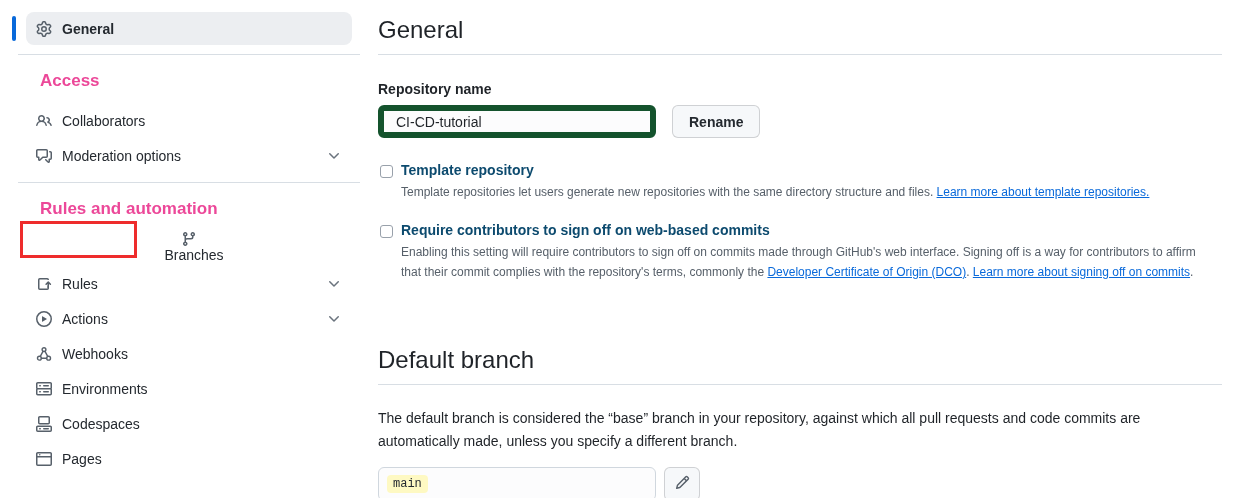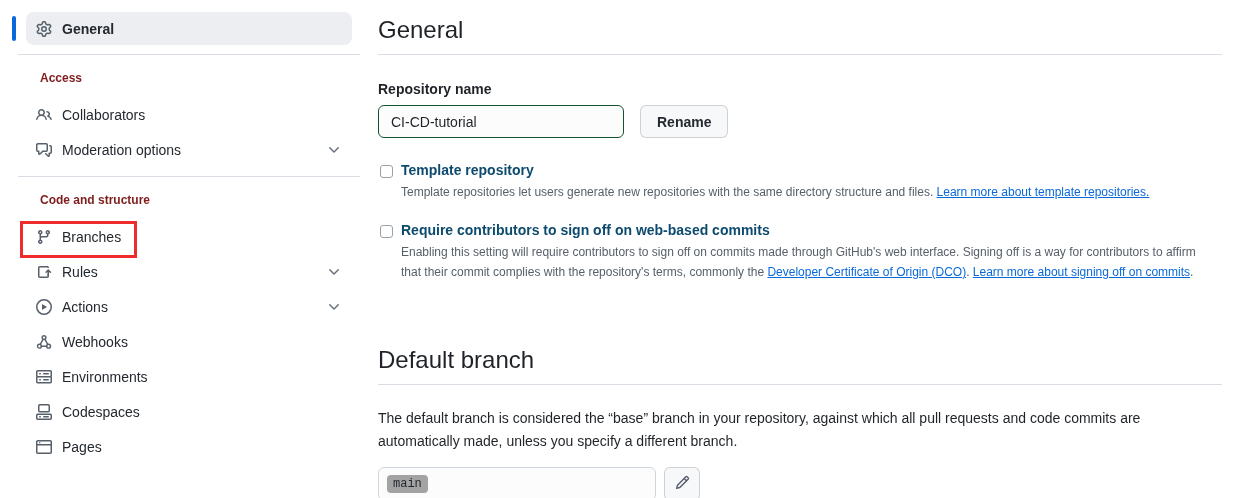--- a/index.html
+++ b/index.html
@@ -15,54 +15,54 @@
   .nav-item .icon { width:16px; height:16px; margin-right:10px; color:#57606a;
     display:inline-flex; flex:0 0 16px; }
   .nav-item .icon svg { width:16px; height:16px; display:block; }
   .nav-item.selected { height:33px; background:#eceef1; font-weight:600; }
   .nav-item.selected::before { content:""; position:absolute; left:-14px; top:4px;
     width:4px; height:25px; border-radius:3px; background:#0969da; }
   .chev { position:absolute; right:10px; top:50%; transform:translateY(-50%);
     width:16px; height:16px; color:#6a737d; }
   .chev svg { width:16px; height:16px; display:block; }
   .side-divider { border:0; border-top:1px solid #d8dee4; margin:9px 10px 0 18px; }
-  .section-title { margin:16px 0 12px 40px; font-size:12px; font-weight:700; color:#7f1d1d; }
-  .sec2 .nav-item:first-of-type { margin-top:8px; }
+  .section-title { margin:16px 0 12px 40px; font-size:17px; font-weight:700; color:#ec4899; }
+  .sec2 .nav-item:first-of-type { margin-top:8px;flex-direction:column; }
   .red-box { position:absolute; left:20px; top:221px; width:117px; height:37px;
     border:3px solid #ee2c2c; z-index:5; pointer-events:none; }
 
   
   .main { margin-left:8px; width:844px; padding-top:16px; }
   h1.page-title, h2.section-heading { font-size:24px; font-weight:400; color:#1f2328;
     padding-bottom:10px; border-bottom:1px solid #d8dee4; }
   h2.section-heading { margin-top:64px; }
   .form-label { margin-top:26px; font-size:14px; font-weight:700; }
   .input-row { display:flex; gap:8px; margin-top:8px; }
-  .text-input { width:246px; height:33px; border:1px solid #14532d; border-radius:6px;
+  .text-input { width:278px; height:33px; border:6px solid #14532d; border-radius:6px;
     background:#fcfcfd; padding:0 12px; font-size:14px; color:#1f2328;
     font-family:"Liberation Sans",sans-serif; outline:none; }
   .btn { height:33px; padding:0 16px; background:#f6f8fa; color:#24292f;
     border:1px solid rgba(31,35,40,0.18); border-radius:6px; font-size:14px;
     font-weight:700; cursor:pointer; font-family:"Liberation Sans",sans-serif;margin-left:8px; }
   .checkbox-row { display:flex; margin-top:24px; }
   .checkbox-row + .checkbox-row { margin-top:20px; }
   input[type=checkbox] { appearance:none; -webkit-appearance:none; width:13px; height:13px;
     border:1px solid #99a1ab; border-radius:3px; background:#fff; margin:3px 8px 0 2px;
     flex:0 0 13px; cursor:pointer; }
   .cb-content { flex:1; }
   .cb-label { font-size:14px; font-weight:700; color:#0c4a6e; cursor:pointer; display:block; }
   .cb-desc { margin-top:4px; font-size:12px; line-height:20px; color:#57606a; }
   .cb-desc.narrow { max-width:795px; }
   a.inline-link { color:#0969da; text-decoration:underline; cursor:pointer; }
   .body-text { margin-top:22px; font-size:14px; line-height:23px; color:#1f2328; max-width:844px; }
   .branch-row { display:flex; gap:8px; margin-top:14px; }
   .branch-field { width:278px; height:34px; border:1px solid #d0d7de; border-radius:6px;
     background:#fcfcfd; display:flex; align-items:center; padding:0 8px; cursor:text; }
   .token { font-family:"Liberation Mono","DejaVu Sans Mono",monospace; font-size:12px;
-    color:#24292f; background:#a3a3a3; border-radius:4px; padding:2px 6px; }
+    color:#24292f; background:#fef9c3; border-radius:4px; padding:2px 6px; }
   .icon-btn { width:36px; height:34px; display:flex; align-items:center; justify-content:center;
     background:#f6f8fa; border:1px solid rgba(31,35,40,0.18); border-radius:6px;
     color:#57606a; cursor:pointer; }
   .icon-btn svg { width:15px; height:15px; }
 </style>
 </head>
 <body>
 
 <div class="layout">
 
@@ -103,21 +103,21 @@
           <svg viewBox="0 0 16 16" fill="currentColor">
               <path d="M12.78 5.22a.749.749 0 0 1 0 1.06l-4.25 4.25a.749.749 0 0 1-1.06 0L3.22 6.28a.749.749 0 1 1 1.06-1.06L8 8.939l3.72-3.719a.749.749 0 0 1 1.06 0Z"></path>
             </svg>
         </span>
       </a>
     </div>
 
     <hr class="side-divider">
 
     <div class="section sec2">
-      <div class="section-title">Code and structure</div>
+      <div class="section-title">Rules and automation</div>
 
       <a class="nav-item">
         <span class="icon">
           <svg viewBox="0 0 16 16" fill="currentColor">
               <path d="M9.5 3.25a2.25 2.25 0 1 1 3 2.122V6A2.5 2.5 0 0 1 10 8.5H6a1 1 0 0 0-1 1v1.128a2.251 2.251 0 1 1-1.5 0V5.372a2.25 2.25 0 1 1 1.5 0v1.836A2.493 2.493 0 0 1 6 7h4a1 1 0 0 0 1-1v-.628A2.25 2.25 0 0 1 9.5 3.25Zm-6 0a.75.75 0 1 0 1.5 0 .75.75 0 0 0-1.5 0Zm8.25-.75a.75.75 0 1 0 0 1.5.75.75 0 0 0 0-1.5ZM4.25 12a.75.75 0 1 0 0 1.5.75.75 0 0 0 0-1.5Z"></path>
             </svg>
         </span>
         <span>Branches</span>
       </a>
 

